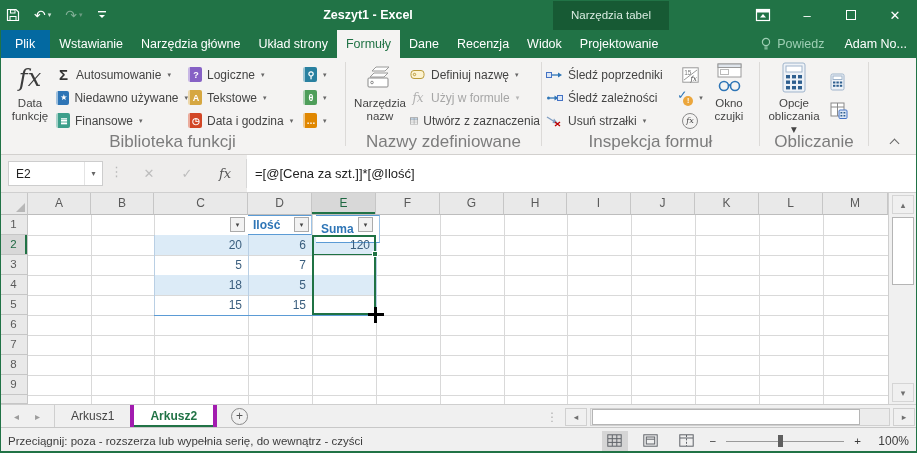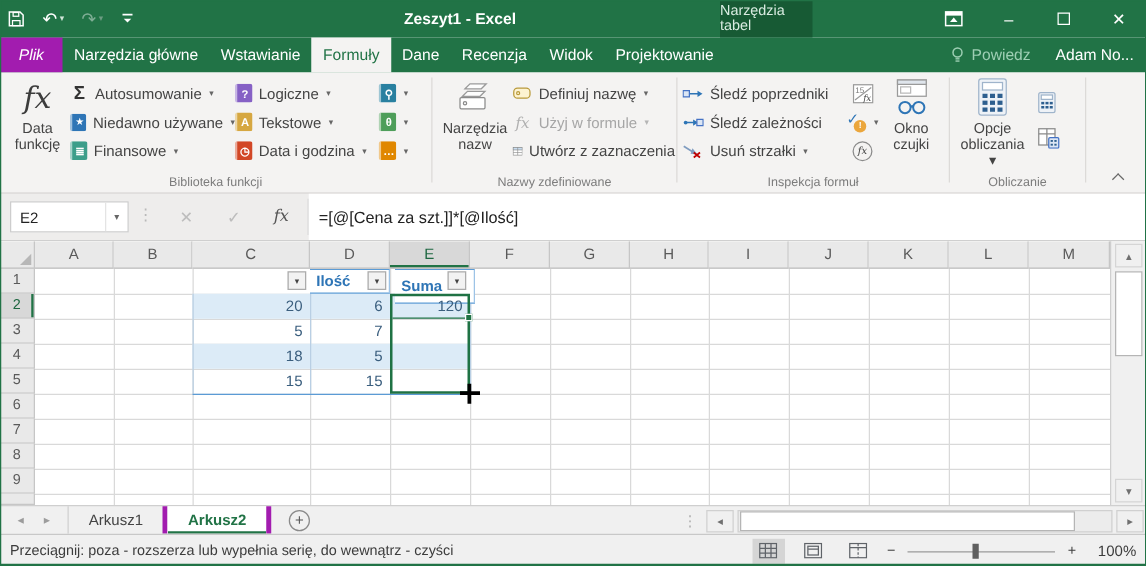--- a/index.html
+++ b/index.html
@@ -8,40 +8,40 @@
   .app { position:relative; width:917px; height:453px; overflow:hidden; background:#fff; }
   .frame { position:absolute; inset:0; border:1px solid #217346; border-bottom:2px solid #217346; pointer-events:none; z-index:60; }
 
   
   .titlebar { position:absolute; left:0; top:0; width:917px; height:30px; background:#217346; color:#fff; }
   .qat { position:absolute; left:6px; top:0; height:30px; display:flex; align-items:center; gap:14px; }
   .qat .qbtn { display:flex; align-items:center; gap:2px; color:#fff; font-size:14px; }
   .qat .dis { color:#7fae95; }
   .qat .tiny-caret { font-size:7px; color:#cfe5d8; }
   .title { position:absolute; left:293px; top:0; width:150px; height:30px; line-height:30px; text-align:center; font-size:12.5px; color:#fff; white-space:nowrap;font-weight:bold; }
-  .ctxgroup { position:absolute; left:576px; top:0; width:74px; height:30px; background:#175a34; color:#d9ece1; font-size:11.5px; display:flex; align-items:center; justify-content:center; }
+  .ctxgroup { position:absolute; left:553px; top:0; width:116px; height:30px; background:#175a34; color:#d9ece1; font-size:11.5px; display:flex; align-items:center; justify-content:center; }
   .winctl { position:absolute; right:0; top:0; height:30px; display:flex; }
   .winctl > div { width:44px; height:30px; display:flex; align-items:center; justify-content:center; color:#fff; font-size:13px; }
   .maxbox { width:10px; height:10px; border:1px solid #fff; }
 
   
   .tabrow { position:absolute; left:0; top:30px; width:917px; height:28px; background:#217346; display:flex; align-items:stretch; font-size:12.5px; color:#fff; }
   .tabrow .tab { display:flex; align-items:center; padding:0 9px; white-space:nowrap; }
-  .tabrow .file { padding:0 15px; background:#a21caf;font-style:italic; }
+  .tabrow .file { padding:0 15px; background:#0369a1; }
   .tabrow .active { background:#f4f3f2; color:#217346; }
   .tabrow .rightside { margin-left:auto; display:flex; align-items:stretch; }
   .tellme { display:flex; align-items:center; gap:5px; color:#9ecfb4; padding:0 10px; }
   .username { display:flex; align-items:center; padding:0 10px; }
   .sharebtn { display:flex; align-items:center; gap:6px; background:#1c5c3a; padding:0 12px; }
 
   
   .ribbon { position:absolute; left:0; top:58px; width:917px; height:97px; background:#f4f3f2; border-bottom:1px solid #d2d0ce; }
   .rgroup { position:absolute; top:0; height:96px; }
   .gsep { position:absolute; top:4px; width:1px; height:84px; background:#dcdad8; }
-  .glabel { position:absolute; bottom:2px; left:0; right:0; text-align:center; font-size:10px; color:#7c7c7c; white-space:nowrap; }
+  .glabel { position:absolute; bottom:2px; left:0; right:0; text-align:center; font-size:17px; color:#7c7c7c; white-space:nowrap; }
   .bigbtn { position:absolute; top:3px; display:flex; flex-direction:column; align-items:center; font-size:11.5px; color:#444; text-align:center; line-height:13px; }
   .bigbtn .bicon { height:34px; display:flex; align-items:center; justify-content:center; margin-bottom:2px; }
   .rcol { position:absolute; top:5px; display:flex; flex-direction:column; }
   .rrow { height:23px; display:flex; align-items:center; gap:5px; font-size:12px; color:#444; white-space:nowrap; }
   .rrow .caret { font-size:7px; color:#666; margin-left:1px; }
   .rrow.disabled { color:#a6a6a6; }
   .fxbig { font-family:"DejaVu Serif", serif; font-style:italic; font-size:24px; color:#3c3c3c; }
   .bk { width:14px; height:15px; border-radius:2px; display:flex; align-items:center; justify-content:center; font-size:9px; font-weight:bold; color:#fff; border-left:2px solid rgba(255,255,255,.55); flex:none; }
   .bk-fin { background:#3C9E8A; } .bk-log { background:#8661c5; } .bk-txt { background:#D6A741; }
   .bk-dt  { background:#D24726; } .bk-look{ background:#2980A0; } .bk-math{ background:#4E9E5A; }
@@ -167,22 +167,23 @@
           <span class="maxbox"></span>
         </div>
       <div>
           <span>✕</span>
         </div>
     </div>
   </div>
 
   <div class="tabrow">
     <div class="tab file">Plik</div>
+    <div class="tab">Wstawianie</div>
     <div class="tab">Narzędzia główne</div>
-    <div class="tab">Wstawianie</div>
+    <div class="tab">Układ strony</div>
     <div class="tab active">Formuły</div>
     <div class="tab">Dane</div>
     <div class="tab">Recenzja</div>
     <div class="tab">Widok</div>
     <div class="tab">Projektowanie</div>
     <div class="rightside">
       <div class="tellme">
         <svg width="12" height="14" viewBox="0 0 12 14">
             <circle cx="6" cy="5" r="3.6" fill="none" stroke="#9ecfb4" stroke-width="1.2"></circle>
             <rect x="4.4" y="9.5" width="3.2" height="1.1" fill="#9ecfb4"></rect>

